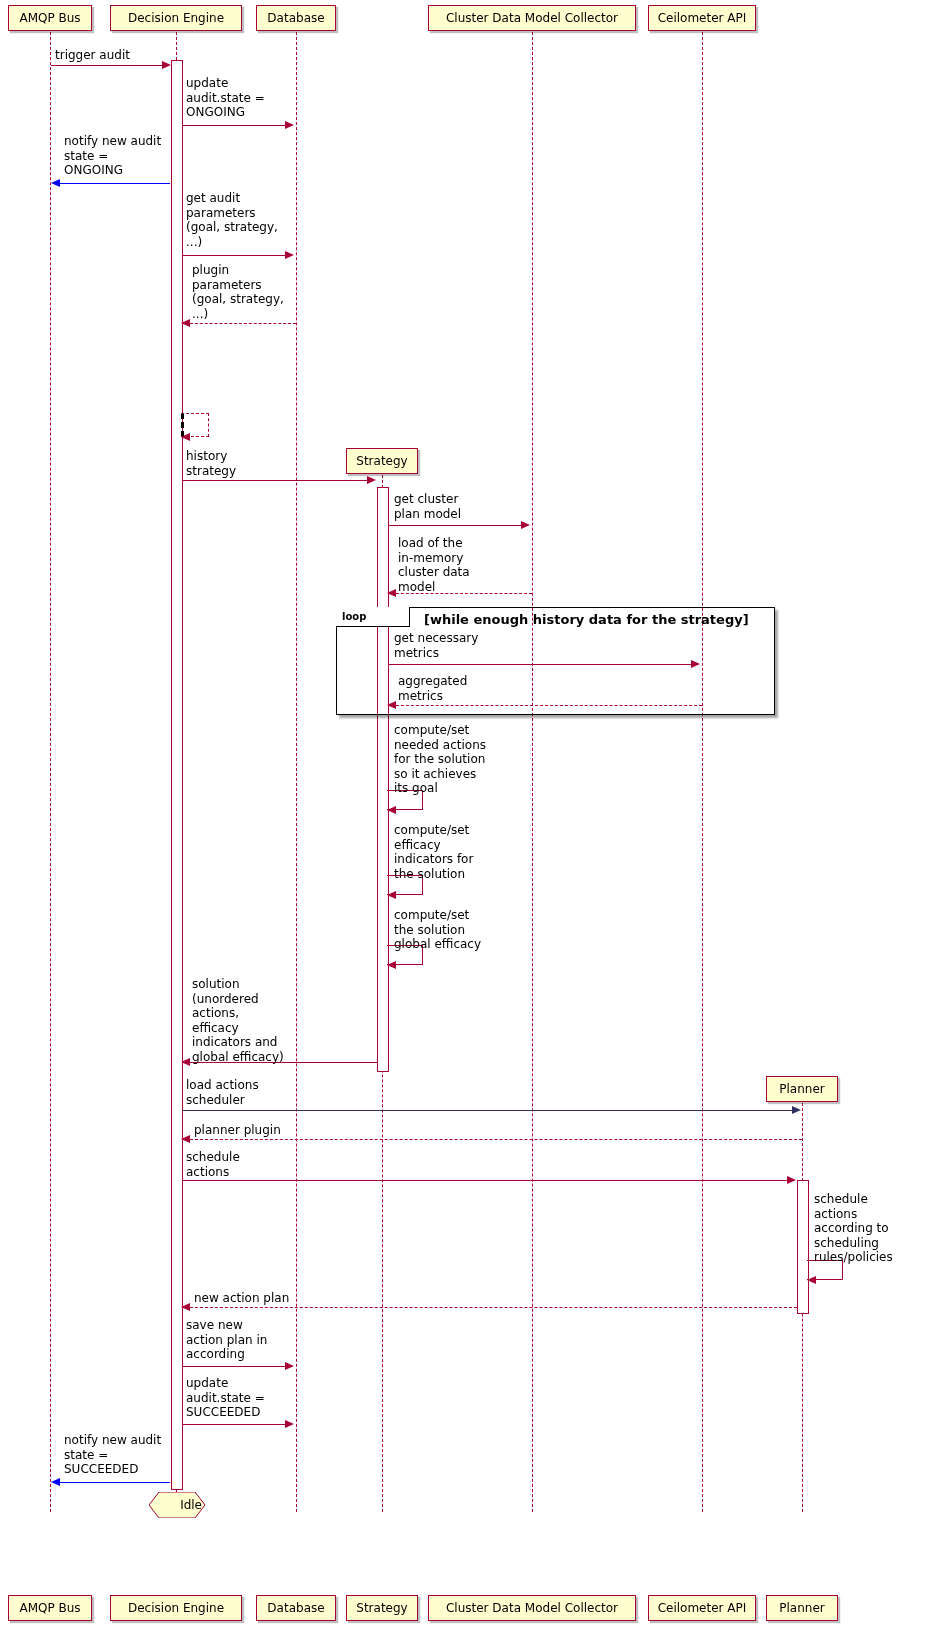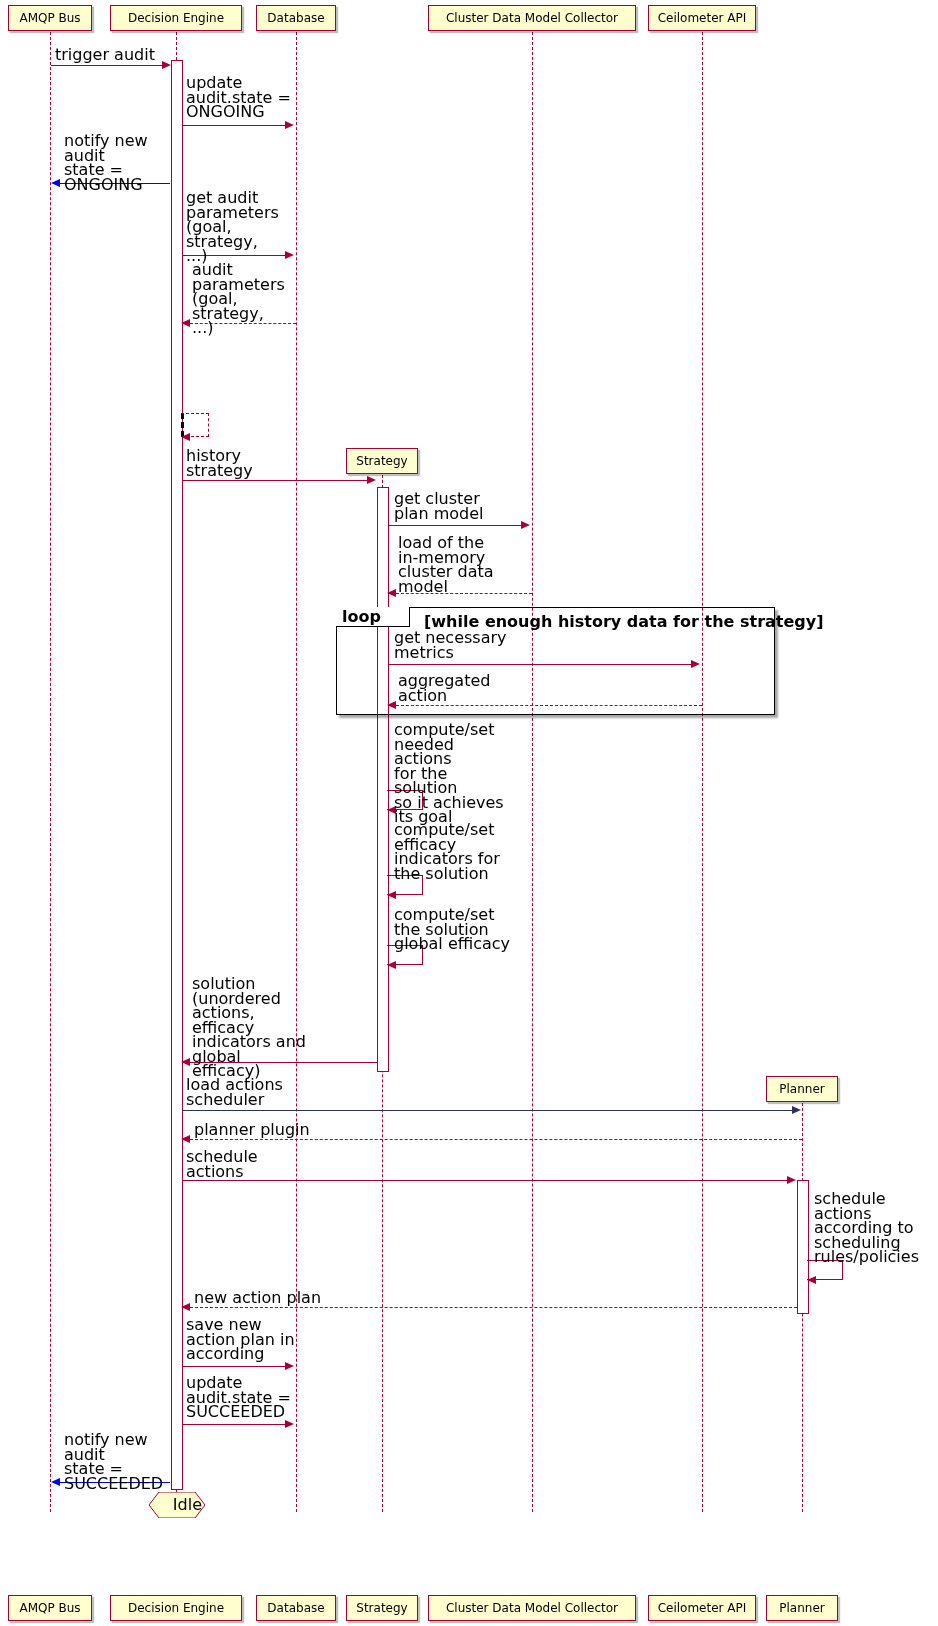--- a/index.html
+++ b/index.html
@@ -13,28 +13,28 @@
   .activation{position:absolute;background:#FFFFFF;border:1px solid #A80036;width:10px;}
   .msgline{position:absolute;height:0;border-top:1px solid #A80036;}
   .msgline.dashed{border-top:1px dashed #A80036;}
   .msgline.blue{border-top:1px solid #0000FF;}
   .msgline.dark{border-top:1px solid #303060;}
   .arrowhead{position:absolute;width:0;height:0;}
   .ar-right{border-top:4px solid transparent;border-bottom:4px solid transparent;border-left:9px solid #A80036;}
   .ar-left{border-top:4px solid transparent;border-bottom:4px solid transparent;border-right:9px solid #A80036;}
   .ar-left-blue{border-top:4px solid transparent;border-bottom:4px solid transparent;border-right:9px solid #0000FF;}
   .ar-right-dark{border-top:4px solid transparent;border-bottom:4px solid transparent;border-left:9px solid #303060;}
-  .msgtext{position:absolute;font-size:16px;color:#000;line-height:14.5px;white-space:pre-line;}
+  .msgtext{position:absolute;font-size:12px;color:#000;line-height:14.5px;white-space:pre-line;}
   .selfloop{position:absolute;border:1px solid #A80036;border-left:none;box-sizing:border-box;}
   .loopbox{position:absolute;border:1px solid #000;background:transparent;
      box-shadow:3px 3px 2px rgba(0,0,0,0.35);}
   .loophdr{position:absolute;border:1px solid #000;border-top:none;border-left:none;
-     background:#fff;font-size:16px;font-weight:bold;color:#000;
+     background:#fff;font-size:10px;font-weight:bold;color:#000;
      display:flex;align-items:center;padding:0 6px;box-sizing:border-box;}
-  .loopcond{position:absolute;font-size:16px;font-weight:bold;color:#000;}
+  .loopcond{position:absolute;font-size:13px;font-weight:bold;color:#000;}
 </style>
 </head>
 <body>
 
 <div id="stage">
 
   <div class="lifeline" style="left:50px;top:32px;height:1480px;"></div>
   <div class="lifeline" style="left:176px;top:32px;height:1480px;"></div>
   <div class="lifeline" style="left:296px;top:32px;height:1480px;"></div>
   <div class="lifeline" style="left:382px;top:475px;height:1037px;"></div>
@@ -87,21 +87,21 @@
 
   <div class="msgline" style="left:182px;top:255px;width:103px;"></div>
   <div class="arrowhead ar-right" style="left:285px;top:251px;"></div>
   <div class="msgtext" style="left:186px;top:191px;width:115px;">get audit
 parameters
 (goal, strategy,
 ...)</div>
 
   <div class="msgline dashed" style="left:190px;top:323px;width:106px;"></div>
   <div class="arrowhead ar-left" style="left:181px;top:319px;"></div>
-  <div class="msgtext" style="left:192px;top:263px;width:118px;">audit
+  <div class="msgtext" style="left:192px;top:263px;width:118px;">plugin
 parameters
 (goal, strategy,
 ...)</div>
 
   <div class="selfloop" style="left:181px;top:413px;width:28px;height:24px;border-style:dashed;"></div>
   <div class="arrowhead ar-left" style="left:181px;top:433px;"></div>
 
   <div class="msgline" style="left:182px;top:480px;width:185px;"></div>
   <div class="arrowhead ar-right" style="left:367px;top:476px;"></div>
   <div class="msgtext" style="left:186px;top:449px;width:110px;">history
@@ -126,21 +126,21 @@
   <div class="loopcond" style="left:424px;top:612px;">[while enough history data for the strategy]</div>
 
   <div class="msgline" style="left:388px;top:664px;width:303px;"></div>
   <div class="arrowhead ar-right" style="left:691px;top:660px;"></div>
   <div class="msgtext" style="left:394px;top:631px;width:130px;">get necessary
 metrics</div>
 
   <div class="msgline dashed" style="left:396px;top:705px;width:306px;"></div>
   <div class="arrowhead ar-left" style="left:387px;top:701px;"></div>
   <div class="msgtext" style="left:398px;top:674px;width:130px;">aggregated
-action</div>
+metrics</div>
 
   <div class="selfloop" style="left:387px;top:790px;width:36px;height:20px;"></div>
   <div class="arrowhead ar-left" style="left:387px;top:806px;"></div>
   <div class="msgtext" style="left:394px;top:723px;width:120px;">compute/set
 needed actions
 for the solution
 so it achieves
 its goal</div>
 
   <div class="selfloop" style="left:387px;top:875px;width:36px;height:20px;"></div>

